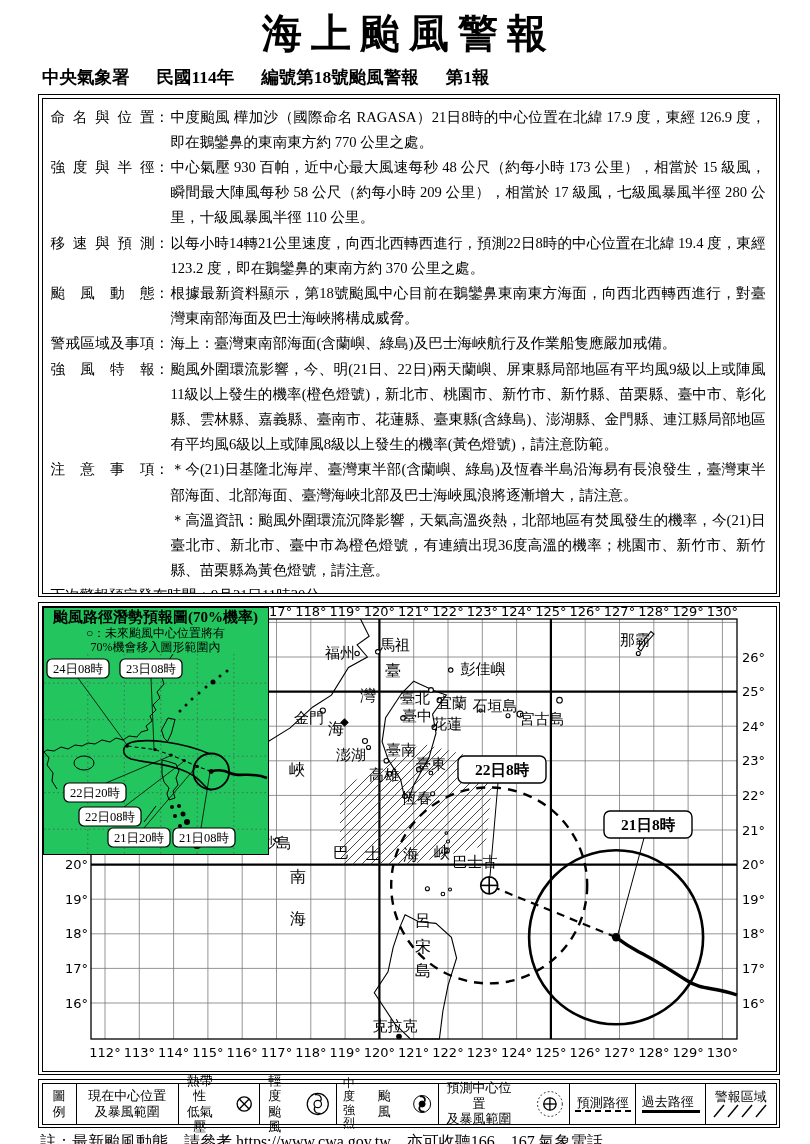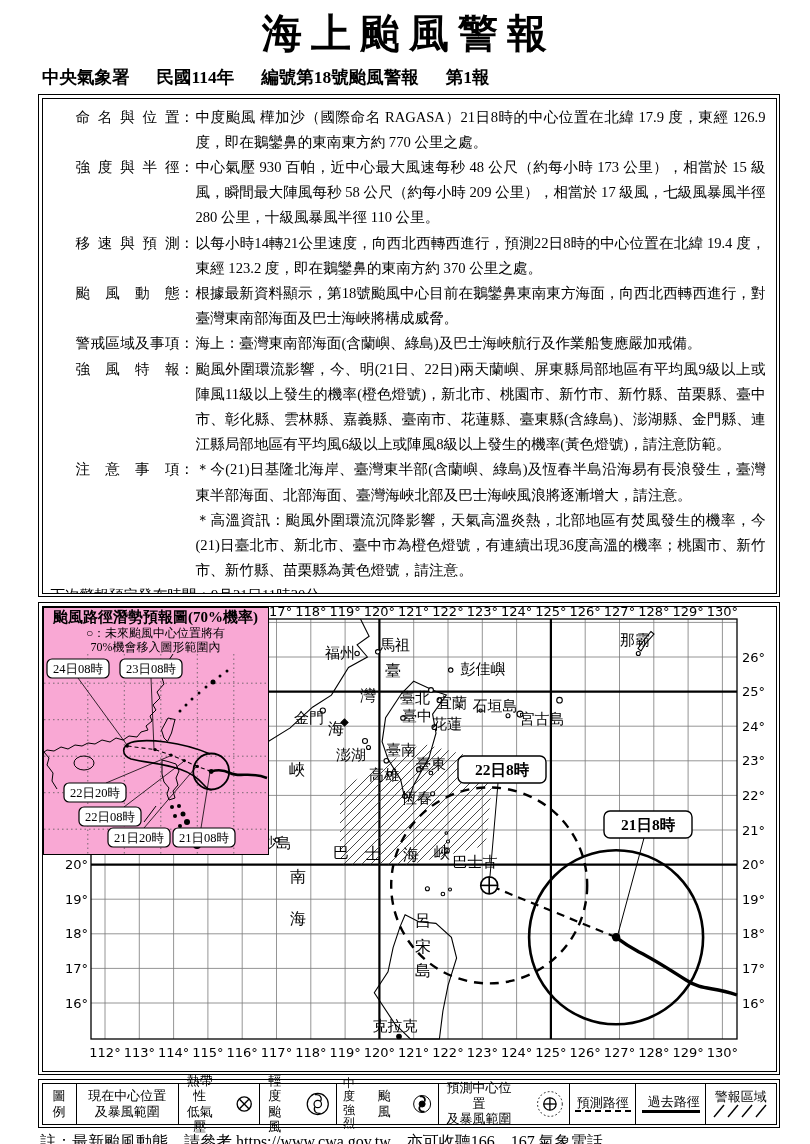--- a/index.html
+++ b/index.html
@@ -5,28 +5,28 @@
   html,body{margin:0;padding:0;background:#fff;}
   body{width:810px;height:1144px;color:#000;font-family:"Liberation Serif","DejaVu Serif",serif;overflow:hidden;}
   .page{padding:4px 30px 0 38px;}
   .doc-title{text-align:center;font-size:40px;font-weight:700;letter-spacing:9px;margin:2px 0 4px 0;}
   .hdr{display:flex;justify-content:space-between;align-items:baseline;font-size:17.5px;font-weight:700;padding:0 2px 5px 4px;}
   .hdr-left{display:flex;gap:27px;}
   .dbox{border:1.4px solid #000;padding:2.5px;background:#fff;}
   .dbox-in{border:1px solid #000;}
   .bulletin{height:494px;padding:6px 10px 4px 8px;display:flex;flex-direction:column;font-size:14.6px;line-height:25.2px;box-sizing:border-box;overflow:hidden;}
   .brow{display:flex;align-items:flex-start;}
-  .blabel{flex:0 0 104px;text-align:justify;text-align-last:justify;margin-left:25px;}
+  .blabel{flex:0 0 104px;text-align:justify;text-align-last:justify;}
   .bcolon{flex:0 0 16px;}
   .btext{flex:1;text-align:justify;}
   .next-issue{margin-top:auto;}
   .mapbox{margin-top:5px;}
   .map-in{position:relative;height:464px;overflow:hidden;}
   svg{display:block;}
-  .inset{position:absolute;left:0;top:0;width:226px;background:#f9a8d4;border:1.2px solid #000;z-index:2;box-sizing:border-box;}
+  .inset{position:absolute;left:0;top:0;width:226px;background:#22c55e;border:1.2px solid #000;z-index:2;box-sizing:border-box;}
   .inset-title{font-size:15px;font-weight:700;text-align:center;margin-top:1px;line-height:17px;}
   .inset-sub{font-size:12px;text-align:center;line-height:14px;}
   .ax{font-family:"DejaVu Sans","Liberation Sans",sans-serif;font-size:13px;fill:#000;}
   .pl{font-size:15px;fill:#000;}
   .sea{font-size:16px;fill:#000;}
   .co{font-size:15.5px;font-weight:700;fill:#000;}
   .ico{font-size:12.5px;fill:#000;}
   .legendbox{margin-top:4px;}
   .legend{display:flex;align-items:stretch;font-size:13px;line-height:15.5px;height:40px;}
   .lcell{display:flex;align-items:center;justify-content:center;gap:18px;border-right:1px solid #000;padding:2px 4px;box-sizing:border-box;text-align:center;}
@@ -451,21 +451,21 @@
             <line x1="18" y1="11" x2="18" y2="25" stroke="#000" stroke-width="1.5"></line>
           </svg>
         </div>
         <div class="lcell" style="flex:1 1 9%">
           <div class="stack" style="align-items:center">
             <span>預測路徑</span>
             <div class="dash-sample"></div>
           </div>
         </div>
         <div class="lcell" style="flex:1 1 9.5%">
-          <div class="stack" style="align-items:flex-end">
+          <div class="stack" style="align-items:flex-start">
             <span>過去路徑</span>
             <div class="solid-sample"></div>
           </div>
         </div>
         <div class="lcell" style="flex:1 1 9.5%">
           <div class="stack" style="align-items:center">
             <span>警報區域</span>
             <svg width="60" height="14" viewBox="0 0 60 14">
               <g stroke="#000" stroke-width="1.4">
                 <line x1="3" y1="13" x2="13" y2="1"></line>

